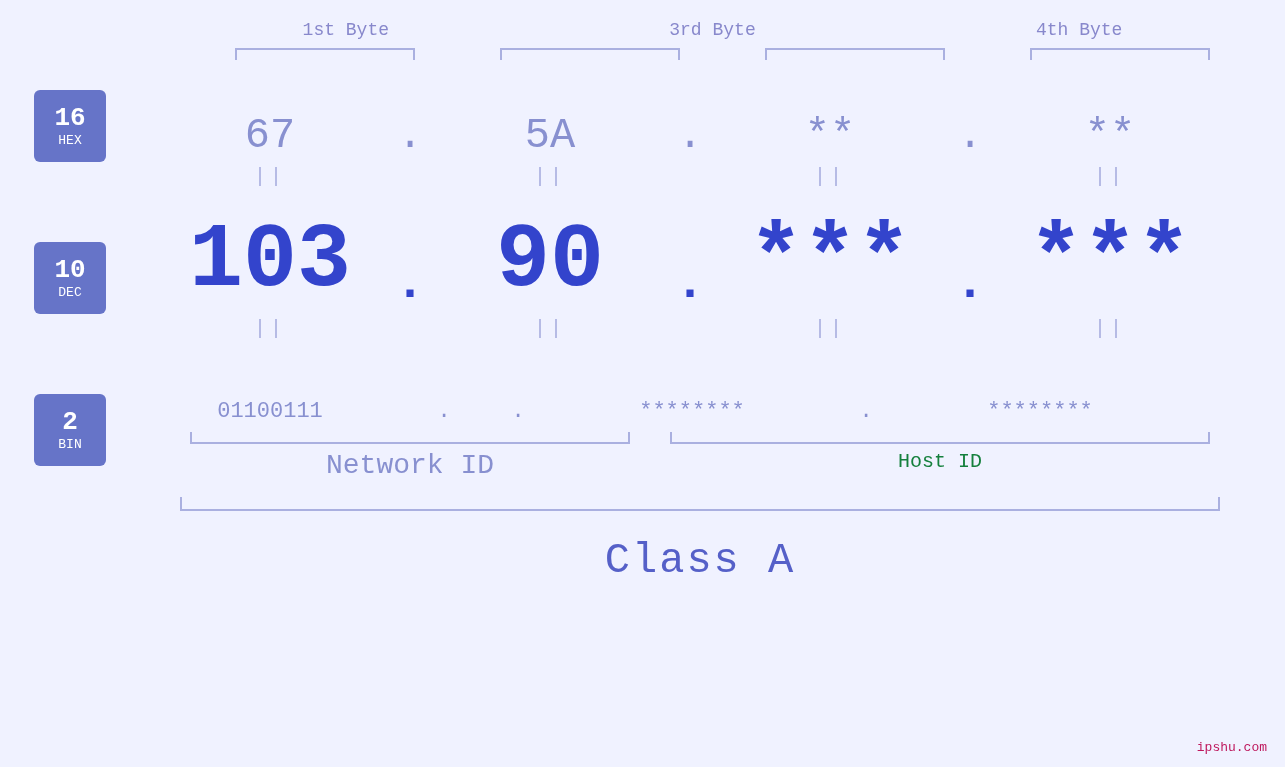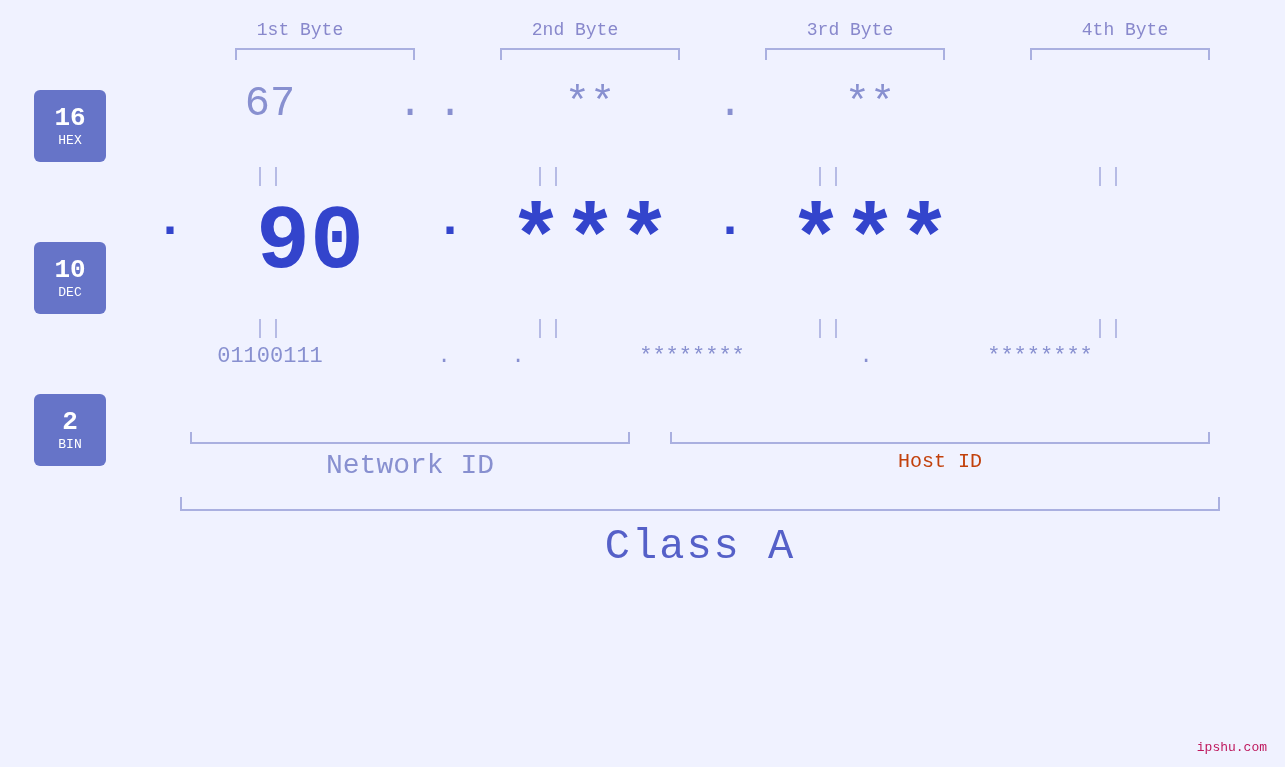--- a/index.html
+++ b/index.html
@@ -115,21 +115,21 @@
     .data-grid {
       flex: 1;
       display: flex;
       flex-direction: column;
       padding-left: 10px;
     }
 
     .data-row {
       display: flex;
       flex-direction: row;
-      align-items: flex-start;
+      align-items: flex-end;
       justify-content: flex-start;
       width: 100%;
     }
 
     .data-row.hex-row {
       margin-bottom: 0px;
       height: 80px;
     }
 
     .data-row.dec-row {
@@ -269,21 +269,21 @@
       width: 480px;
       text-align: center;
       color: #8890d0;
       font-size: 28px;
       font-family: 'Courier New', Courier, monospace;
     }
 
     .host-id-label {
       width: 580px;
       text-align: center;
-      color: #c2410c;
+      color: #15803d;
       font-size: 20px;
       font-family: 'Courier New', Courier, monospace;
     }
 
     
     .class-row {
       display: flex;
       flex-direction: column;
       align-items: center;
       width: 1060px;
@@ -292,21 +292,21 @@
     }
 
     .class-bracket-line {
       width: 1040px;
       height: 14px;
       border: 2px solid #aab0e0;
       border-top: none;
     }
 
     .class-label {
-      margin-top: 12px;
+      margin-top: 26px;
       font-size: 42px;
       color: #5560c8;
       font-family: 'Courier New', Courier, monospace;
       letter-spacing: 2px;
     }
 
     
     .watermark {
       position: absolute;
       bottom: 12px;
@@ -323,21 +323,20 @@
       width: 100%;
     }
   </style>
 </head>
 <body>
 
 <div class="main-container">
 
   <div class="byte-headers">
     <div class="byte-label">1st Byte</div>
-    <div class="byte-label">2nd Byte</div>
     <div class="byte-label">3rd Byte</div>
     <div class="byte-label">4th Byte</div>
   </div>
 
   <div class="bracket-top">
     <div class="bracket-cell">
       <div class="bracket-line-top"></div>
     </div>
     <div class="bracket-cell">
       <div class="bracket-line-top"></div>
@@ -370,20 +369,23 @@
     <div class="data-grid">
       <div class="rows-wrapper">
 
         <div class="data-row hex-row">
           <div class="cell">
             <span class="hex-value">67</span>
           </div>
           <div class="dot-cell">
             <span class="hex-dot">.</span>
           </div>
+          <div class="cell">
+            <span class="hex-value">5A</span>
+          </div>
           <div class="dot-cell">
             <span class="hex-dot">.</span>
           </div>
           <div class="cell">
             <span class="hex-value">**</span>
           </div>
           <div class="dot-cell">
             <span class="hex-dot">.</span>
           </div>
           <div class="cell">
@@ -395,20 +397,23 @@
           <div class="pipe-cell">||</div>
           <div class="pipe-spacer"></div>
           <div class="pipe-cell">||</div>
           <div class="pipe-spacer"></div>
           <div class="pipe-cell">||</div>
           <div class="pipe-spacer"></div>
           <div class="pipe-cell">||</div>
         </div>
 
         <div class="data-row dec-row">
+          <div class="cell">
+            <span class="dec-value">103</span>
+          </div>
           <div class="dot-cell">
             <span class="dec-dot">.</span>
           </div>
           <div class="cell">
             <span class="dec-value">90</span>
           </div>
           <div class="dot-cell">
             <span class="dec-dot">.</span>
           </div>
           <div class="cell">

